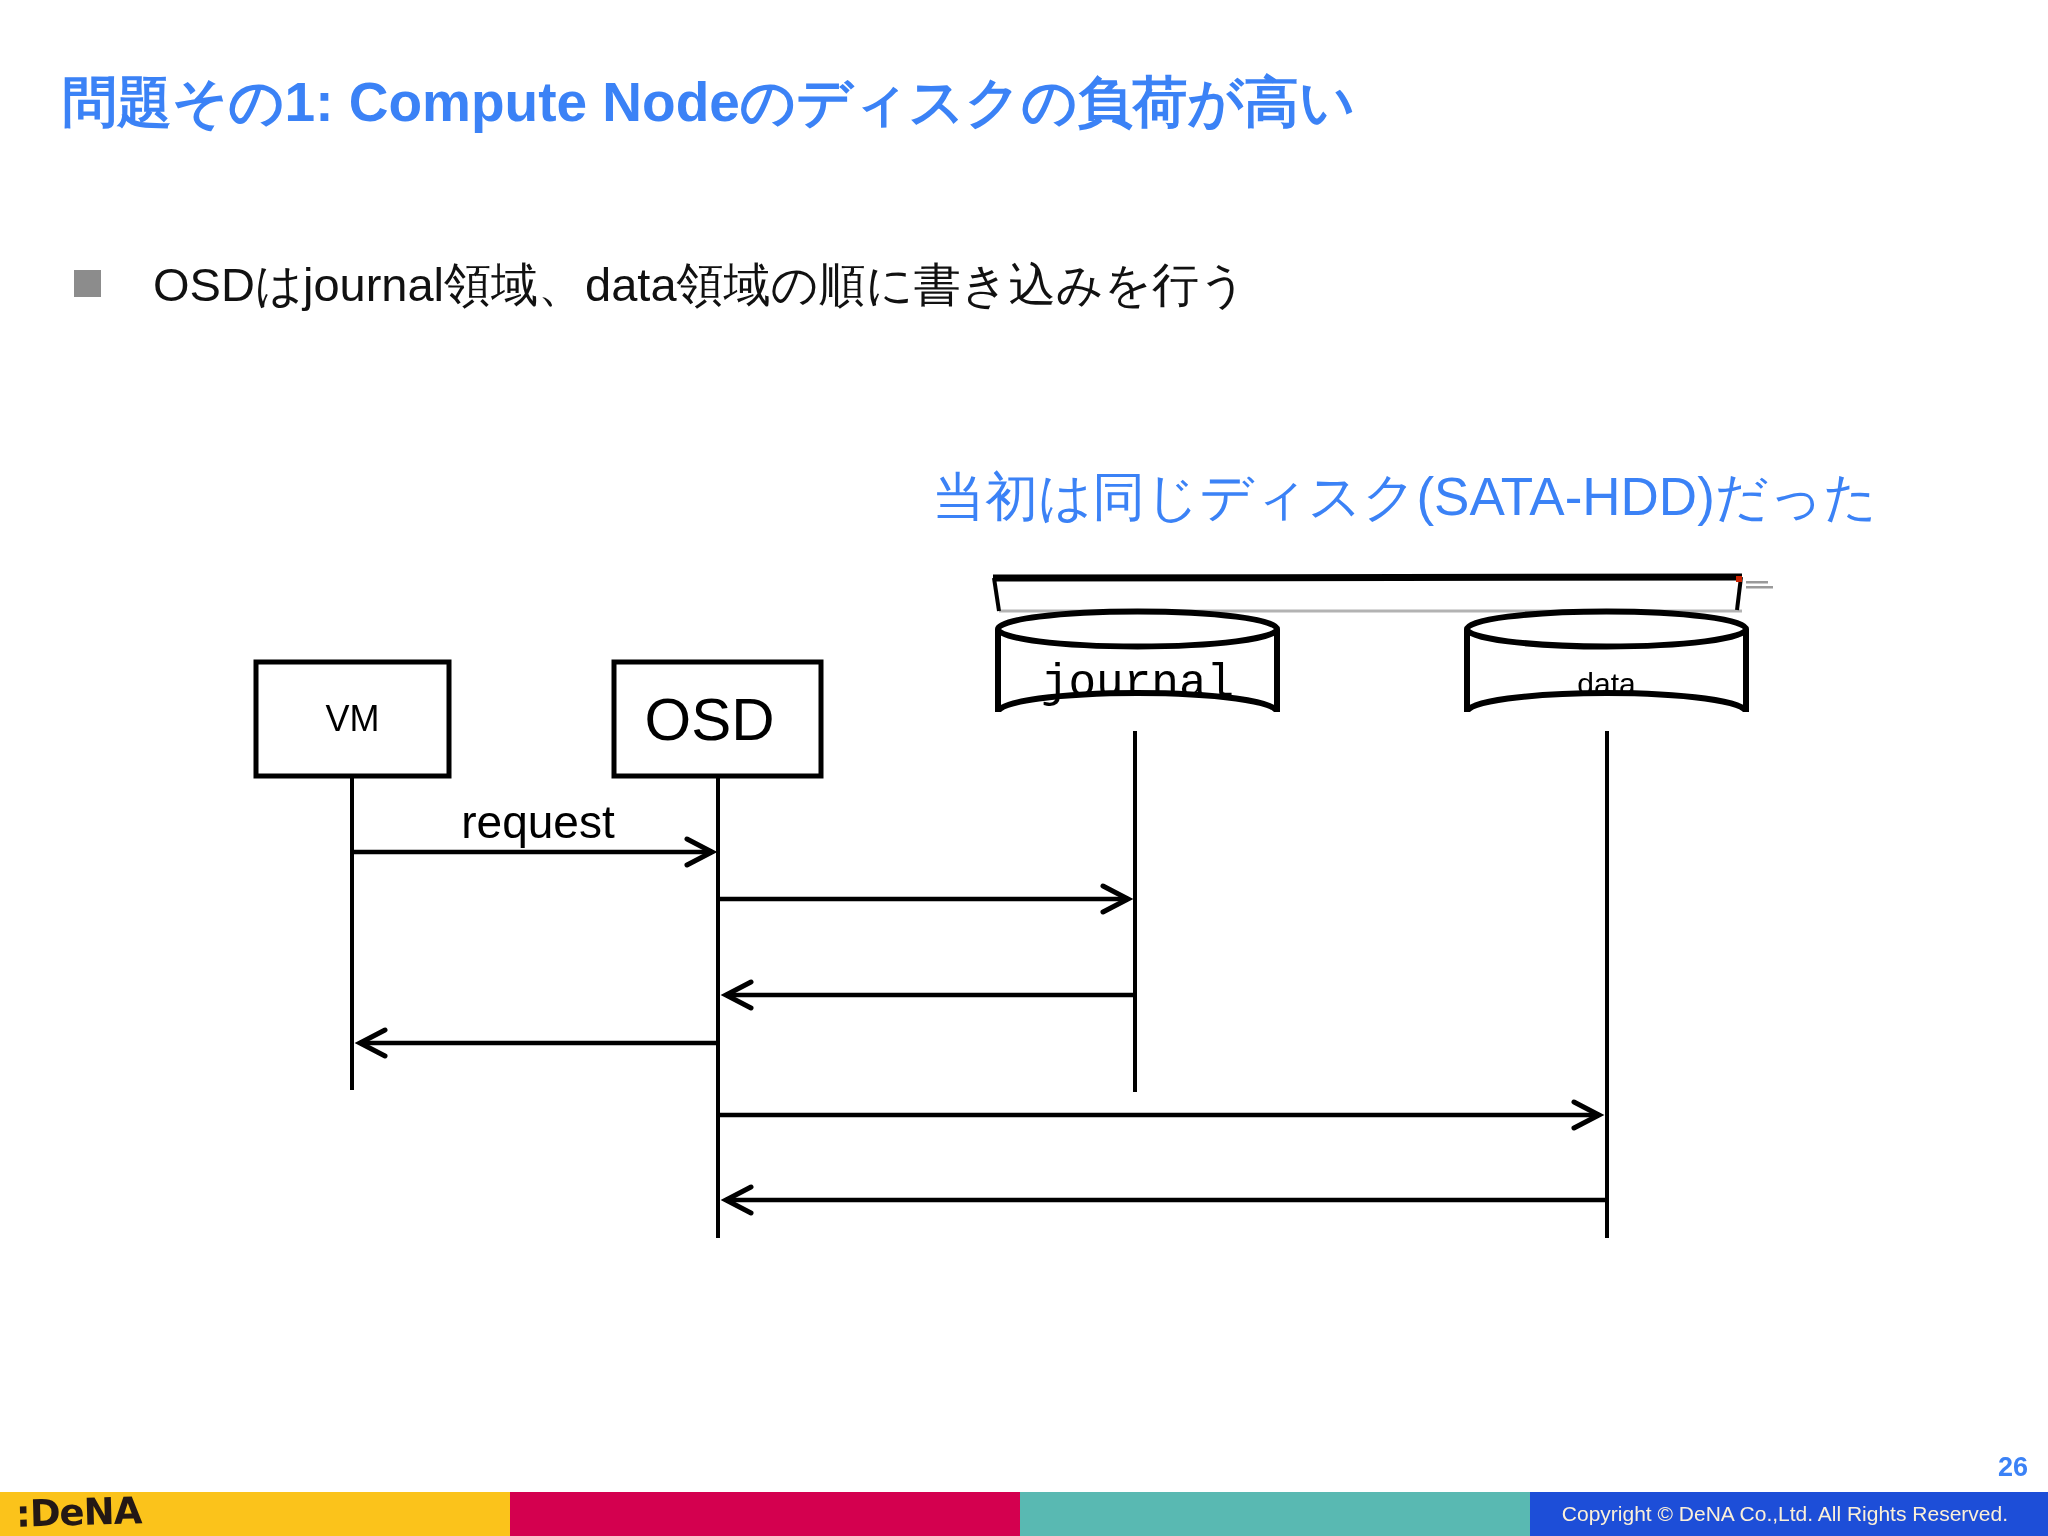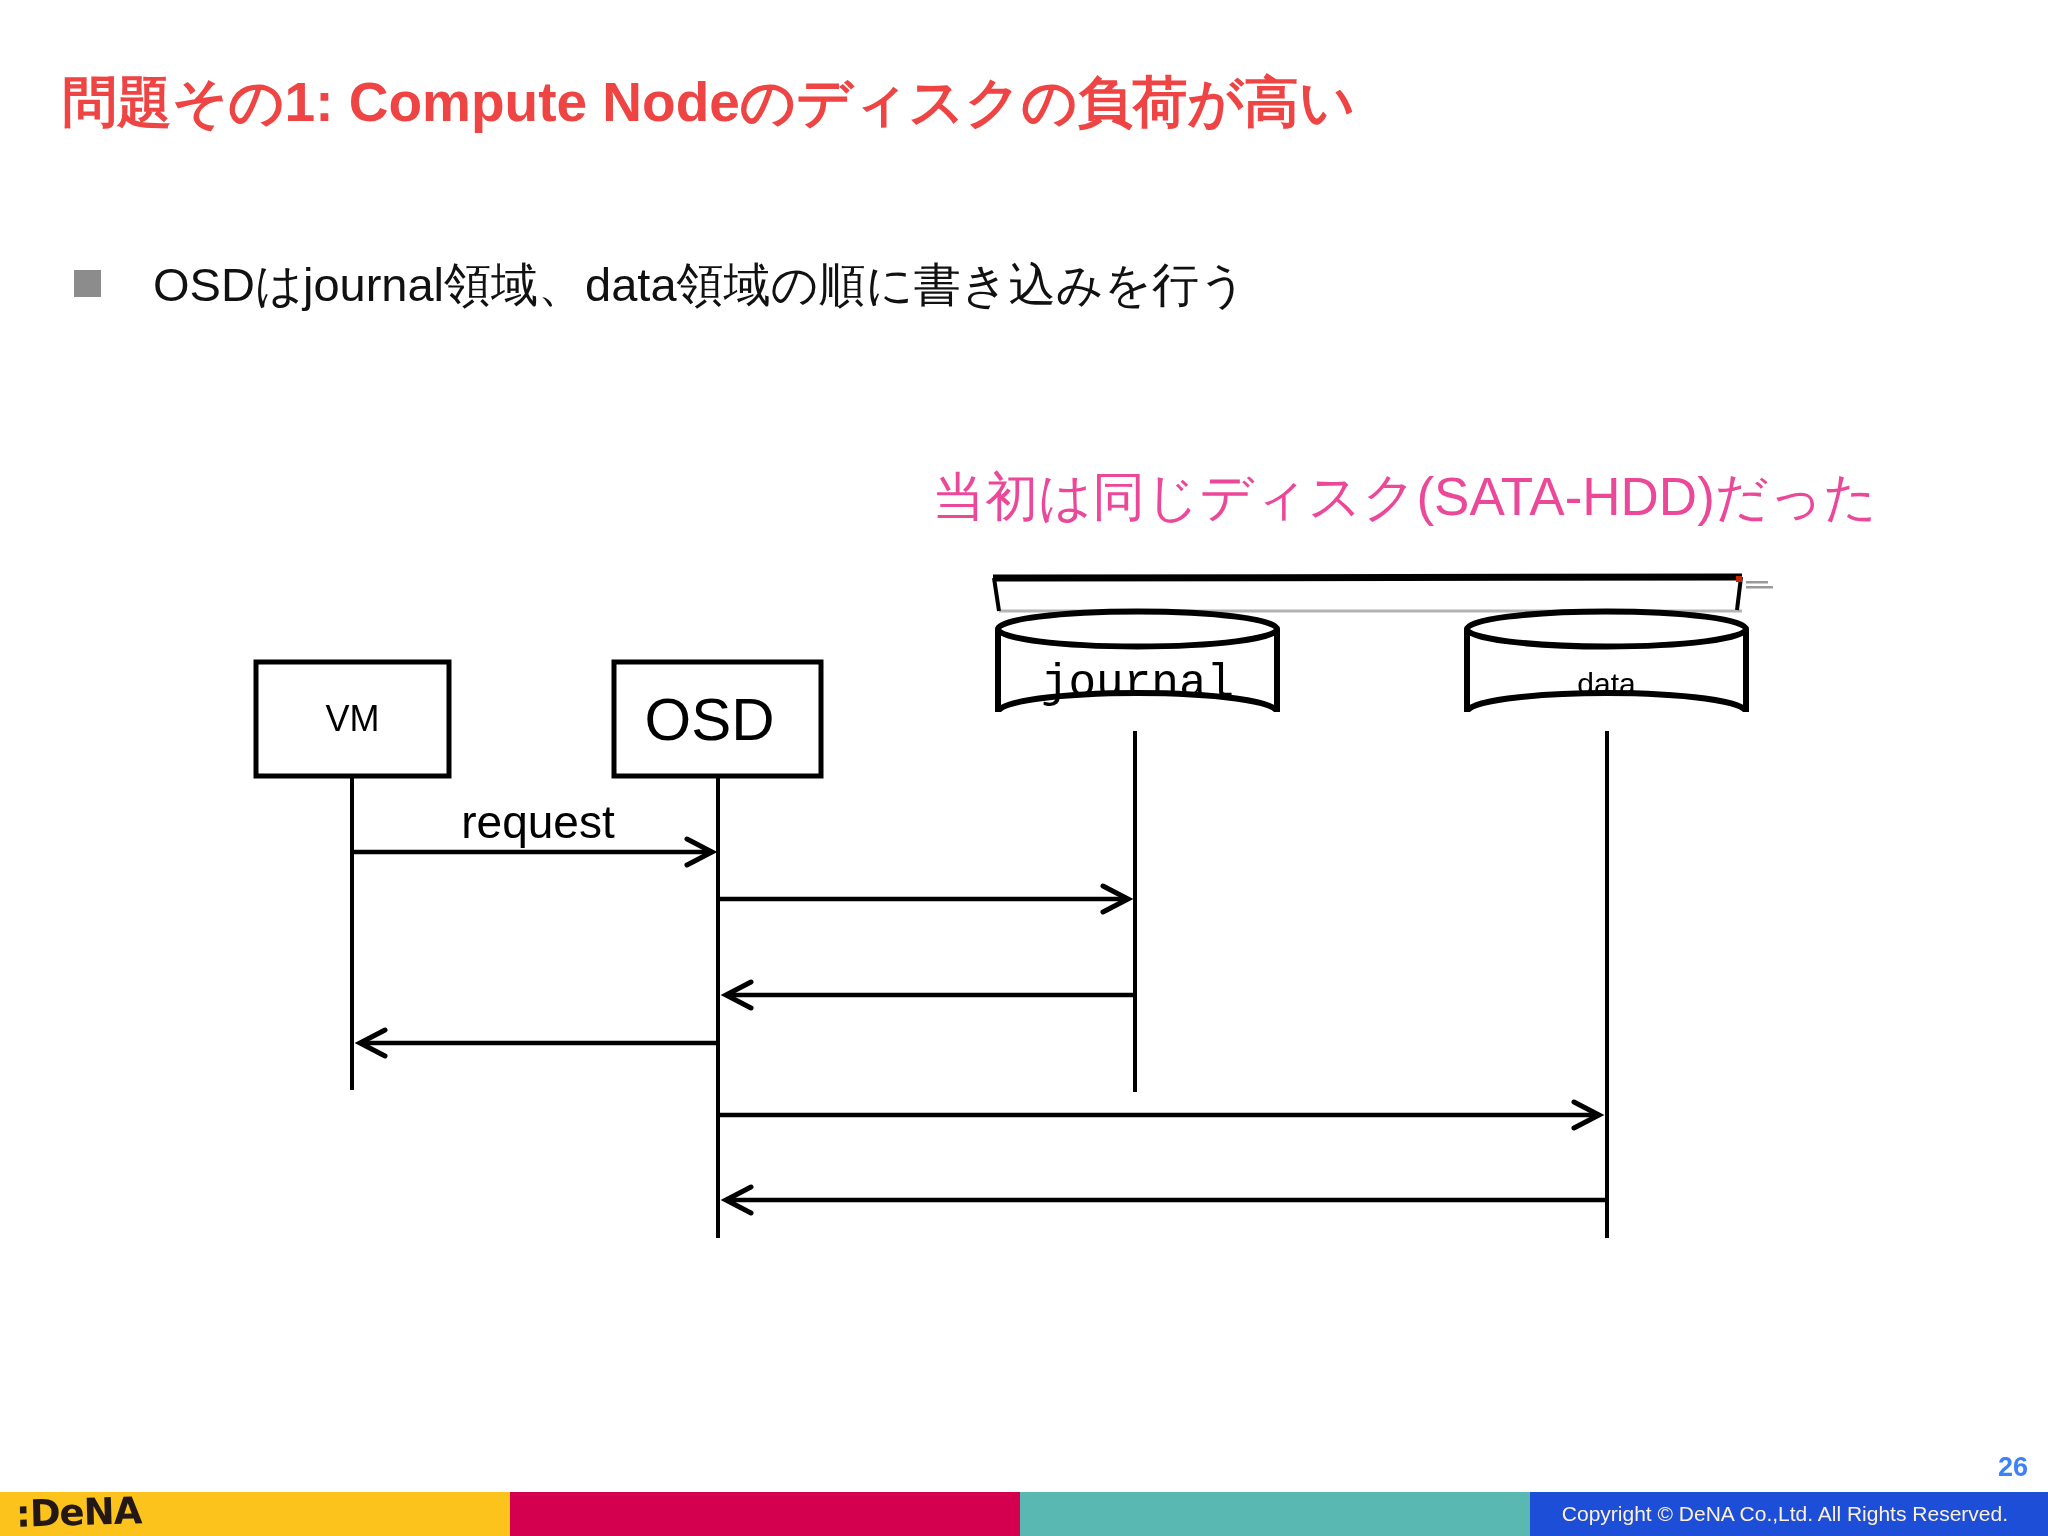--- a/index.html
+++ b/index.html
@@ -7,32 +7,32 @@
     position:relative;
     width:2048px;height:1536px;
     background:#ffffff;
     overflow:hidden;
     font-family:"Liberation Sans","DejaVu Sans",sans-serif;
     color:#000;
   }
   .title{
     position:absolute;left:62px;top:66px;
     font-size:55px;font-weight:700;letter-spacing:0px;
-    color:#ef4444;white-space:nowrap;
+    color:#3b82f6;white-space:nowrap;
   }
   .bullet-row{position:absolute;left:74px;top:254px;display:flex;align-items:flex-start;}
   .bullet-marker{
     width:27px;height:27px;margin-top:16px;flex:0 0 auto;
   }
   .bullet-text{
     margin-left:52px;font-size:47px;color:#111;white-space:nowrap;text-align:right;
   }
   .annotation{
     position:absolute;left:932px;top:462px;
-    font-size:53px;color:#ec4899;white-space:nowrap;
+    font-size:53px;color:#3b82f6;white-space:nowrap;
   }
   .diagram-svg{position:absolute;left:0;top:0;}
   .dlabel{
     position:absolute;display:flex;align-items:center;justify-content:center;
     font-size:48px;color:#000;white-space:nowrap;
   }
   .lbl-vm{left:256px;top:662px;width:193px;height:114px;font-size:36px;}
   .lbl-osd{left:606px;top:662px;width:207px;height:114px;font-size:60px;}
   .lbl-journal{left:998px;top:650px;width:279px;height:68px;font-size:46px;font-family:Liberation Mono, monospace;}
   .lbl-data{left:1467px;top:650px;width:279px;height:68px;font-size:30px;}

